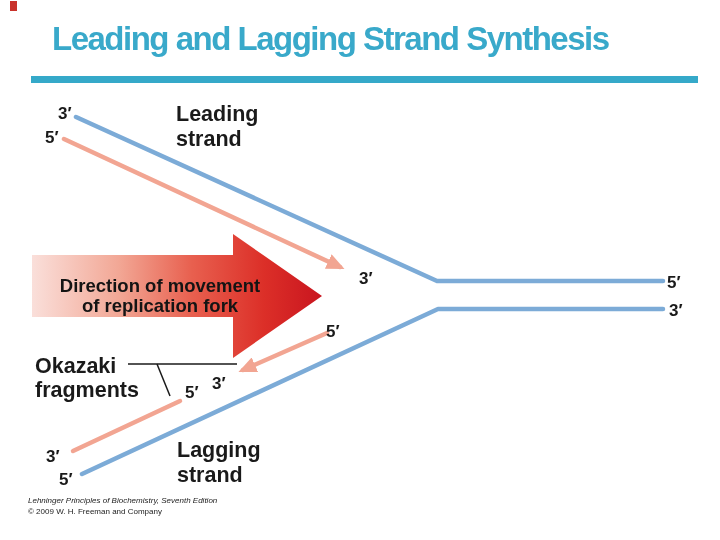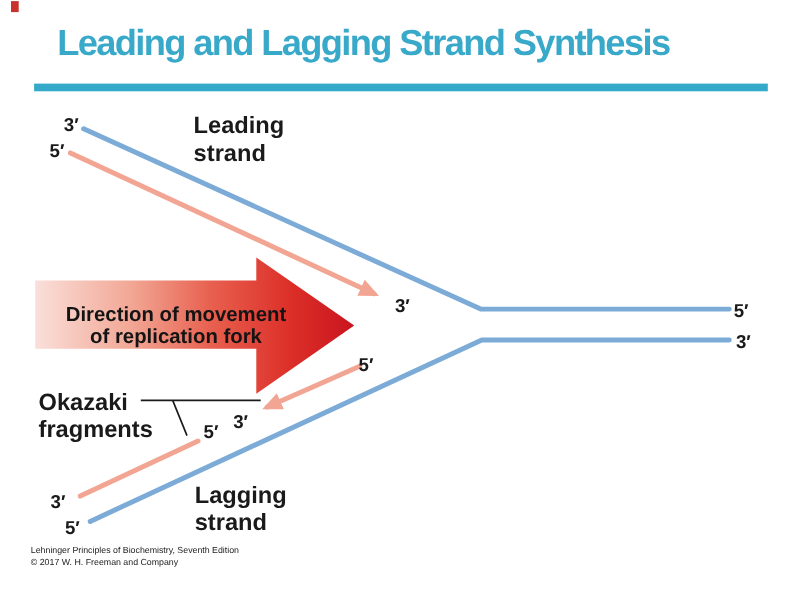--- a/index.html
+++ b/index.html
@@ -11,21 +11,21 @@
          letter-spacing:-1.5px;color:#39A9CA;white-space:nowrap;}
   .title-rule{position:absolute;left:31px;top:76px;width:667px;height:7px;background:#35A9C9;}
   .figure{position:absolute;left:0;top:0;width:720px;height:540px;}
   .lbl-strand{font-family:"Liberation Sans",sans-serif;font-weight:700;font-size:21.5px;fill:#1a1a1a;}
   .lbl-prime{font-family:"Liberation Sans",sans-serif;font-weight:700;font-size:17px;fill:#1a1a1a;}
   .lbl-arrow{font-family:"Liberation Sans",sans-serif;font-weight:700;font-size:18.5px;fill:#141414;
              text-anchor:middle;}
   .caption{position:absolute;left:28px;top:496px;color:#222;font-size:8px;line-height:10.5px;
            font-family:"Liberation Sans",sans-serif;}
   .caption .cap-figure{font-weight:700;color:#111;}
-  .caption .cap-book{}
+  .caption .cap-book{font-style:italic;}
 </style>
 </head>
 <body>
 
 <div class="slide">
 
   <div class="corner-mark"></div>
 
   <h1 class="title">Leading and Lagging Strand Synthesis</h1>
   <div class="title-rule"></div>
@@ -72,16 +72,16 @@
     <text class="lbl-prime" x="669" y="316">3′</text>
     <text class="lbl-prime" x="326" y="337">5′</text>
     <text class="lbl-prime" x="212" y="389">3′</text>
     <text class="lbl-prime" x="185" y="398">5′</text>
     <text class="lbl-prime" x="46" y="462">3′</text>
     <text class="lbl-prime" x="59" y="485">5′</text>
   </svg>
 
   <div class="caption">
     <div class="cap-book">Lehninger Principles of Biochemistry, Seventh Edition</div>
-    <div class="cap-copyright">© 2017 W. H. Freeman and Company</div>
+    <div class="cap-copyright">© 2009 W. H. Freeman and Company</div>
   </div>
 
 </div>
 
 </body></html>

